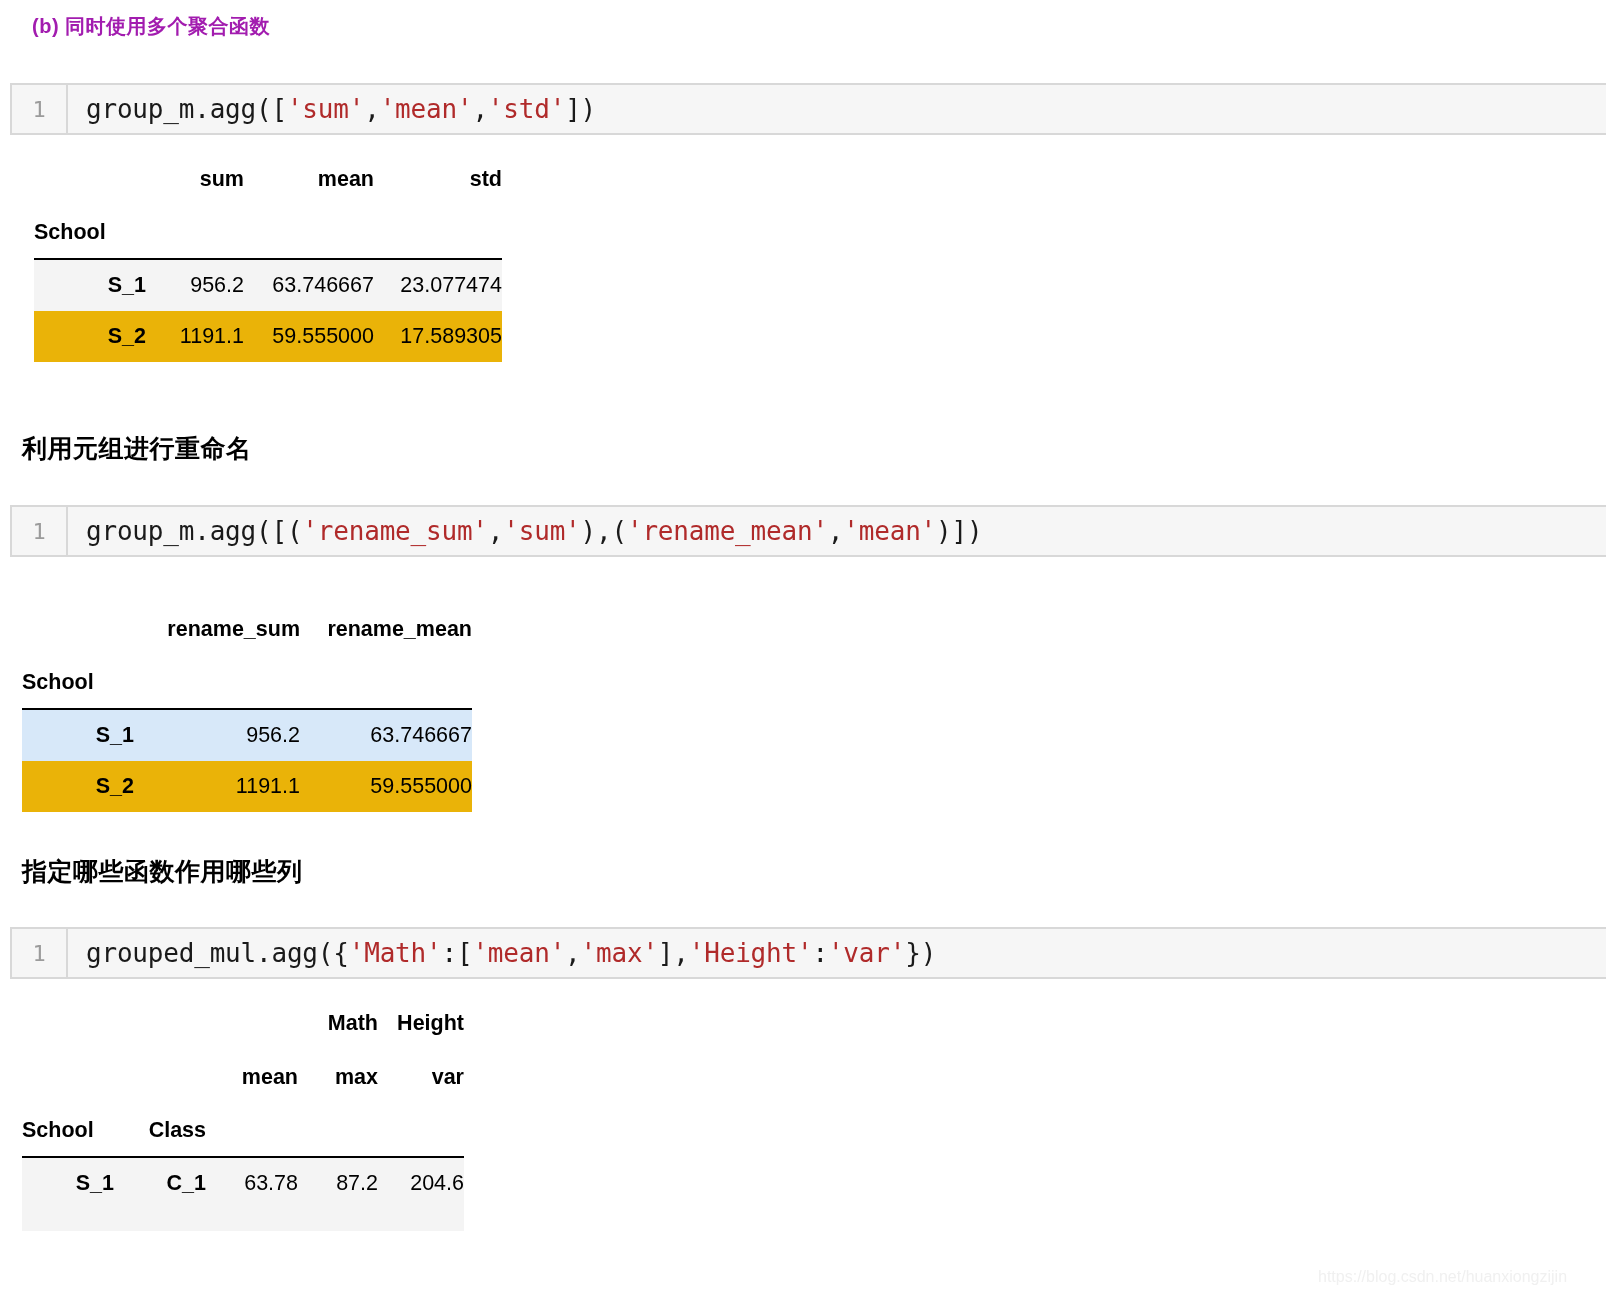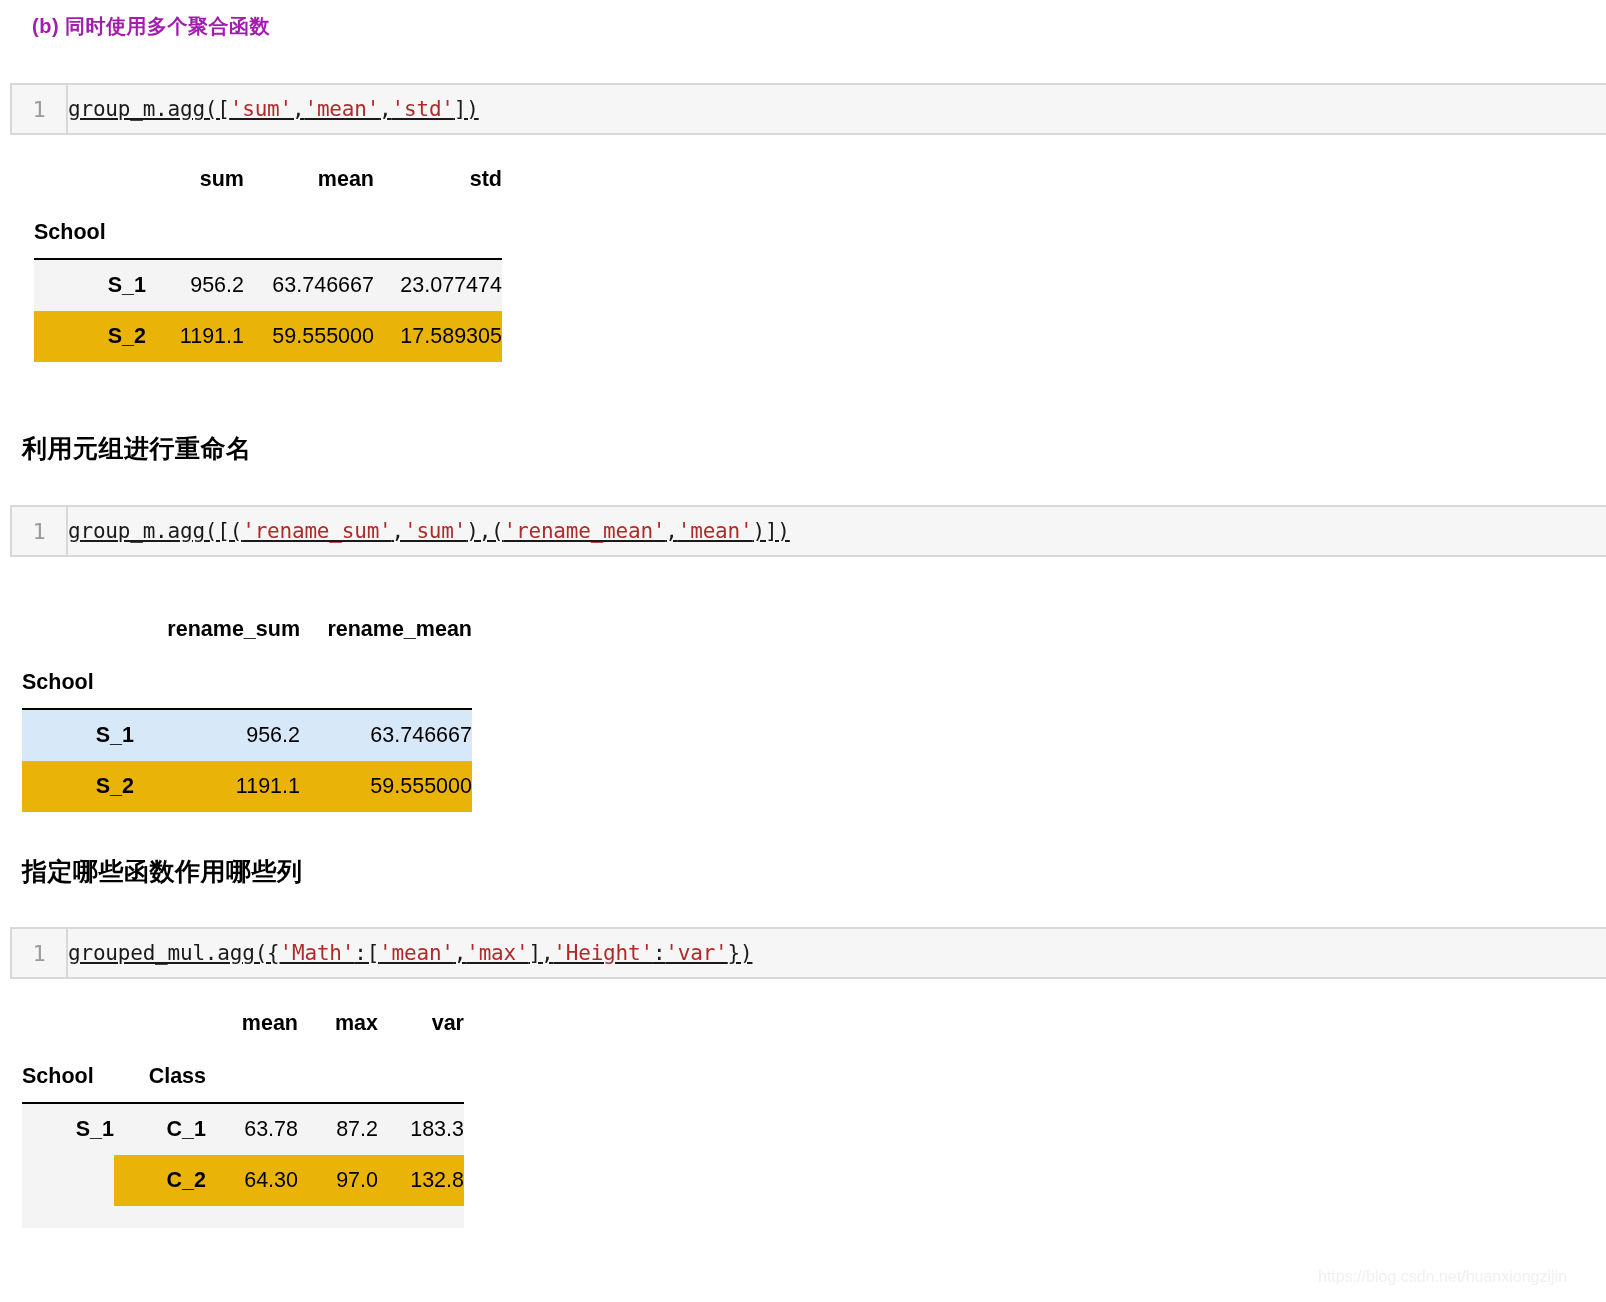--- a/index.html
+++ b/index.html
@@ -55,26 +55,26 @@
     border-right: 2px solid #d8d8d8;
     box-sizing: border-box;
     display: flex;
     align-items: center;
     justify-content: center;
     color: #9b9b9b;
     font-family: "DejaVu Sans Mono", monospace;
     font-size: 22px;
   }
   .code-line {
+    padding-left: 18px;
     font-family: "DejaVu Sans Mono", monospace;
-    font-size: 21px;
+    font-size: 26px;
     white-space: pre;
     color: #1a1a1a;
     letter-spacing: -0.2px;
-    text-decoration: underline;
   }
   .code-line .str { color: #b02a2a; }
 
   
   .df {
     position: absolute;
     border-collapse: collapse;
     font-size: 21.5px;
     color: #000;
     table-layout: fixed;
@@ -235,20 +235,27 @@
 
 <table class="df" style="left:22px; top:996px; width:442px;">
   <colgroup>
     <col style="width:92px;">
     <col style="width:92px;">
     <col style="width:92px;">
     <col style="width:80px;">
     <col style="width:86px;">
   </colgroup>
   <tbody>
+      <tr>
+    <th class="colhdr"></th>
+    <th class="colhdr"></th>
+    <th class="colhdr"></th>
+    <th class="colhdr">Math</th>
+    <th class="colhdr">Height</th>
+  </tr>
   <tr>
     <th class="colhdr"></th>
     <th class="colhdr"></th>
     <th class="colhdr">mean</th>
     <th class="colhdr">max</th>
     <th class="colhdr">var</th>
   </tr>
   <tr>
     <td class="idxname">School</td>
     <td class="idxname" style="padding-left:8px;text-align:right;">Class</td>
@@ -261,28 +268,21 @@
     <td></td>
     <td></td>
     <td></td>
     <td></td>
   </tr>
   <tr class="datarow zebra">
     <td class="idx">S_1</td>
     <td class="idx-l2">C_1</td>
     <td>63.78</td>
     <td>87.2</td>
-    <td>183.3</td>
-  </tr>
-  <tr class="datarow white">
-    <td class="idx blank-l1" style="background:#f4f4f4;"></td>
-    <td class="idx-l2">C_2</td>
-    <td>64.30</td>
-    <td>97.0</td>
-    <td>132.8</td>
+    <td>204.6</td>
   </tr>
   <tr class="datarow zebra clipped">
     <td class="idx"></td>
     <td class="idx-l2"></td>
     <td></td>
     <td></td>
     <td></td>
   </tr>
 </tbody>
   </table>

